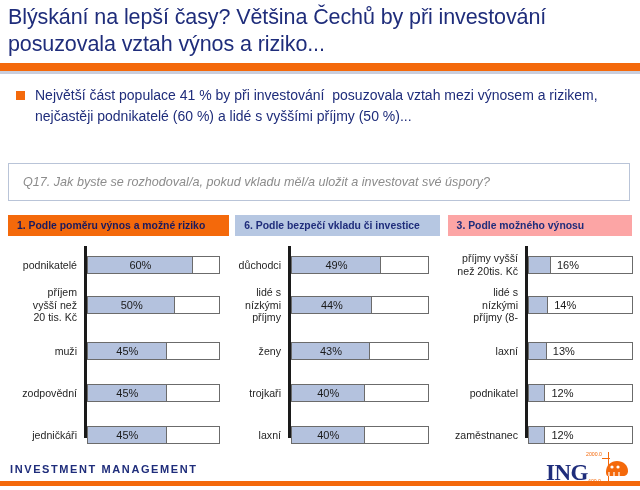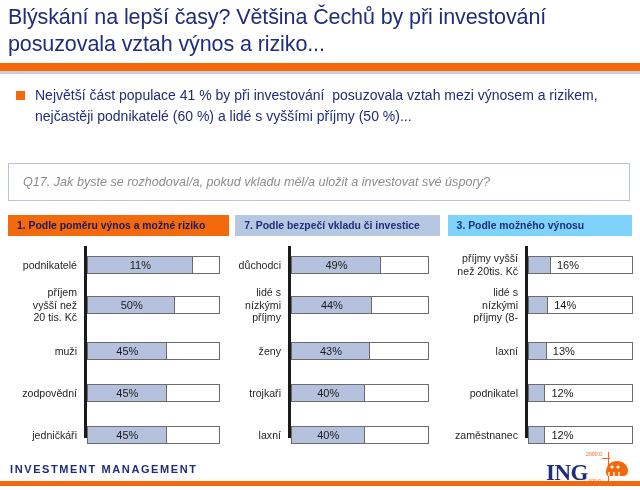--- a/index.html
+++ b/index.html
@@ -271,32 +271,32 @@
   <div id="bullet-marker"></div>
   <div id="bullet-text">Největší část populace 41 % by při investování  posuzovala vztah mezi výnosem a rizikem, nejčastěji podnikatelé (60 %) a lidé s vyššími příjmy (50 %)...</div>
 </div>
 
 <div id="question-box">
   <div id="question-text">Q17. Jak byste se rozhodoval/a, pokud vkladu měl/a uložit a investovat své úspory?</div>
 </div>
 
 <div id="tab-bar">
   <div class="tab tab-1" style="background: rgb(244, 105, 11);">1. Podle poměru výnos a možné riziko</div>
-  <div class="tab tab-2" style="background: rgb(182, 199, 226);">7. Podle bezpečí vkladu či investice</div>
-  <div class="tab tab-3" style="background: #7dd3fc; margin-left: 8px;">3. Podle možného výnosu</div>
+  <div class="tab tab-2" style="background: rgb(182, 199, 226);">6. Podle bezpečí vkladu či investice</div>
+  <div class="tab tab-3" style="background: #fca5a5; margin-left: 8px;">3. Podle možného výnosu</div>
 </div>
 
 <div id="charts">
   <div class="chart-col col-1">
     <div class="axis-line"></div>
   <div class="bar-row" style="top: 2px;">
         <div class="bar-label">podnikatelé</div>
         <div class="bar-track">
           <div class="bar-fill" style="width: 80%;"></div>
-          <div class="bar-value inside" style="width: 80%;">11%</div>
+          <div class="bar-value inside" style="width: 80%;">60%</div>
         </div>
       </div>
       <div class="bar-row" style="top: 42px;">
         <div class="bar-label">příjem
 vyšší než
 20 tis. Kč</div>
         <div class="bar-track">
           <div class="bar-fill" style="width: 66.6667%;"></div>
           <div class="bar-value inside" style="width: 66.6667%;">50%</div>
         </div>

